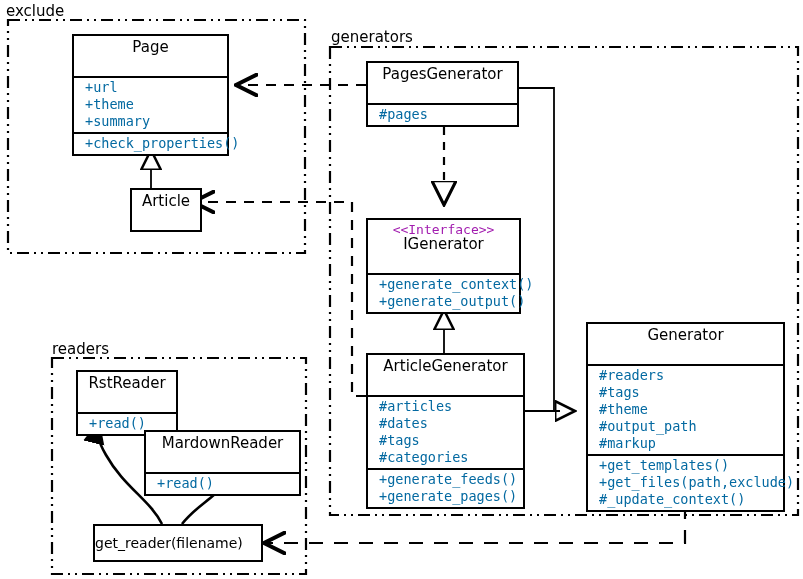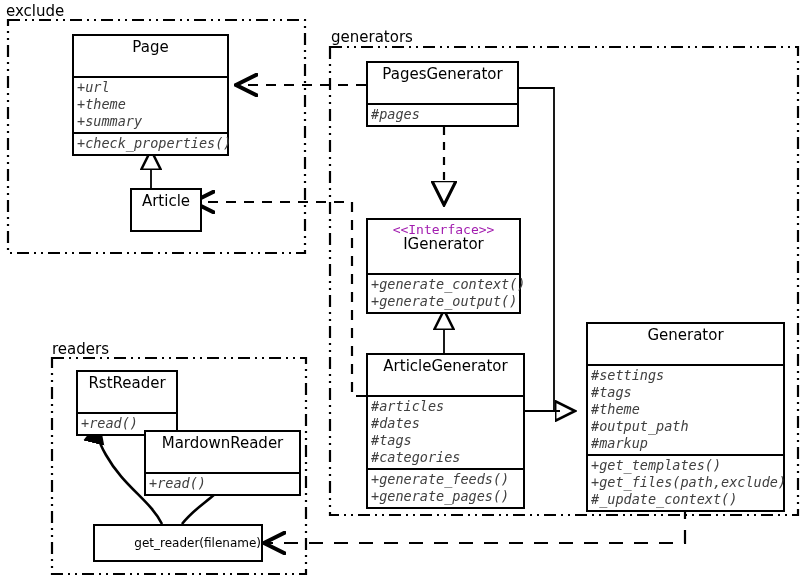--- a/index.html
+++ b/index.html
@@ -46,40 +46,39 @@
     font-weight: normal;
     font-family: "DejaVu Sans Mono", monospace;
     line-height: 1.1;
     padding-top: 3px;
     color: #a21caf;
   }
   .uml-sep {
     border-top: 2px solid #000;
   }
   .uml-compartment {
-    padding: 1px 2px 2px 3px;
+    padding: 1px 2px 2px 11px;
     font-family: "DejaVu Sans Mono", monospace;
     font-size: 13.5px;
     line-height: 17px;
-    color: #404040;
+    color: #0369a1;
     white-space: nowrap;
-    font-style: italic;
   }
   .uml-compartment div { white-space: nowrap; }
   
   .funcbox {
     position: absolute;
     box-sizing: border-box;
     border: 2px solid #000;
     background: #fff;
     z-index: 5;
     display: flex;
     align-items: center;
-    justify-content: flex-end;
-    font-size: 12px;
+    justify-content: flex-start;
+    font-size: 14px;
     color: #000;
     font-family: "DejaVu Sans", sans-serif;
   }
   
   .pkg-label {
     position: absolute;
     font-size: 15px;
     color: #000;
     background: transparent;
     z-index: 6;
@@ -183,21 +182,21 @@
     <div class="uml-compartment">
       <div>+generate_feeds()</div>
       <div>+generate_pages()</div>
     </div>
   </div>
 
   <div class="umlbox" style="left:586px; top:322px; width:199px;">
     <div class="uml-title">Generator</div>
     <div class="uml-sep"></div>
     <div class="uml-compartment">
-      <div>#settings</div>
+      <div>#readers</div>
       <div>#tags</div>
       <div>#theme</div>
       <div>#output_path</div>
       <div>#markup</div>
     </div>
     <div class="uml-sep"></div>
     <div class="uml-compartment">
       <div>+get_templates()</div>
       <div>+get_files(path,exclude)</div>
       <div>#_update_context()</div>

